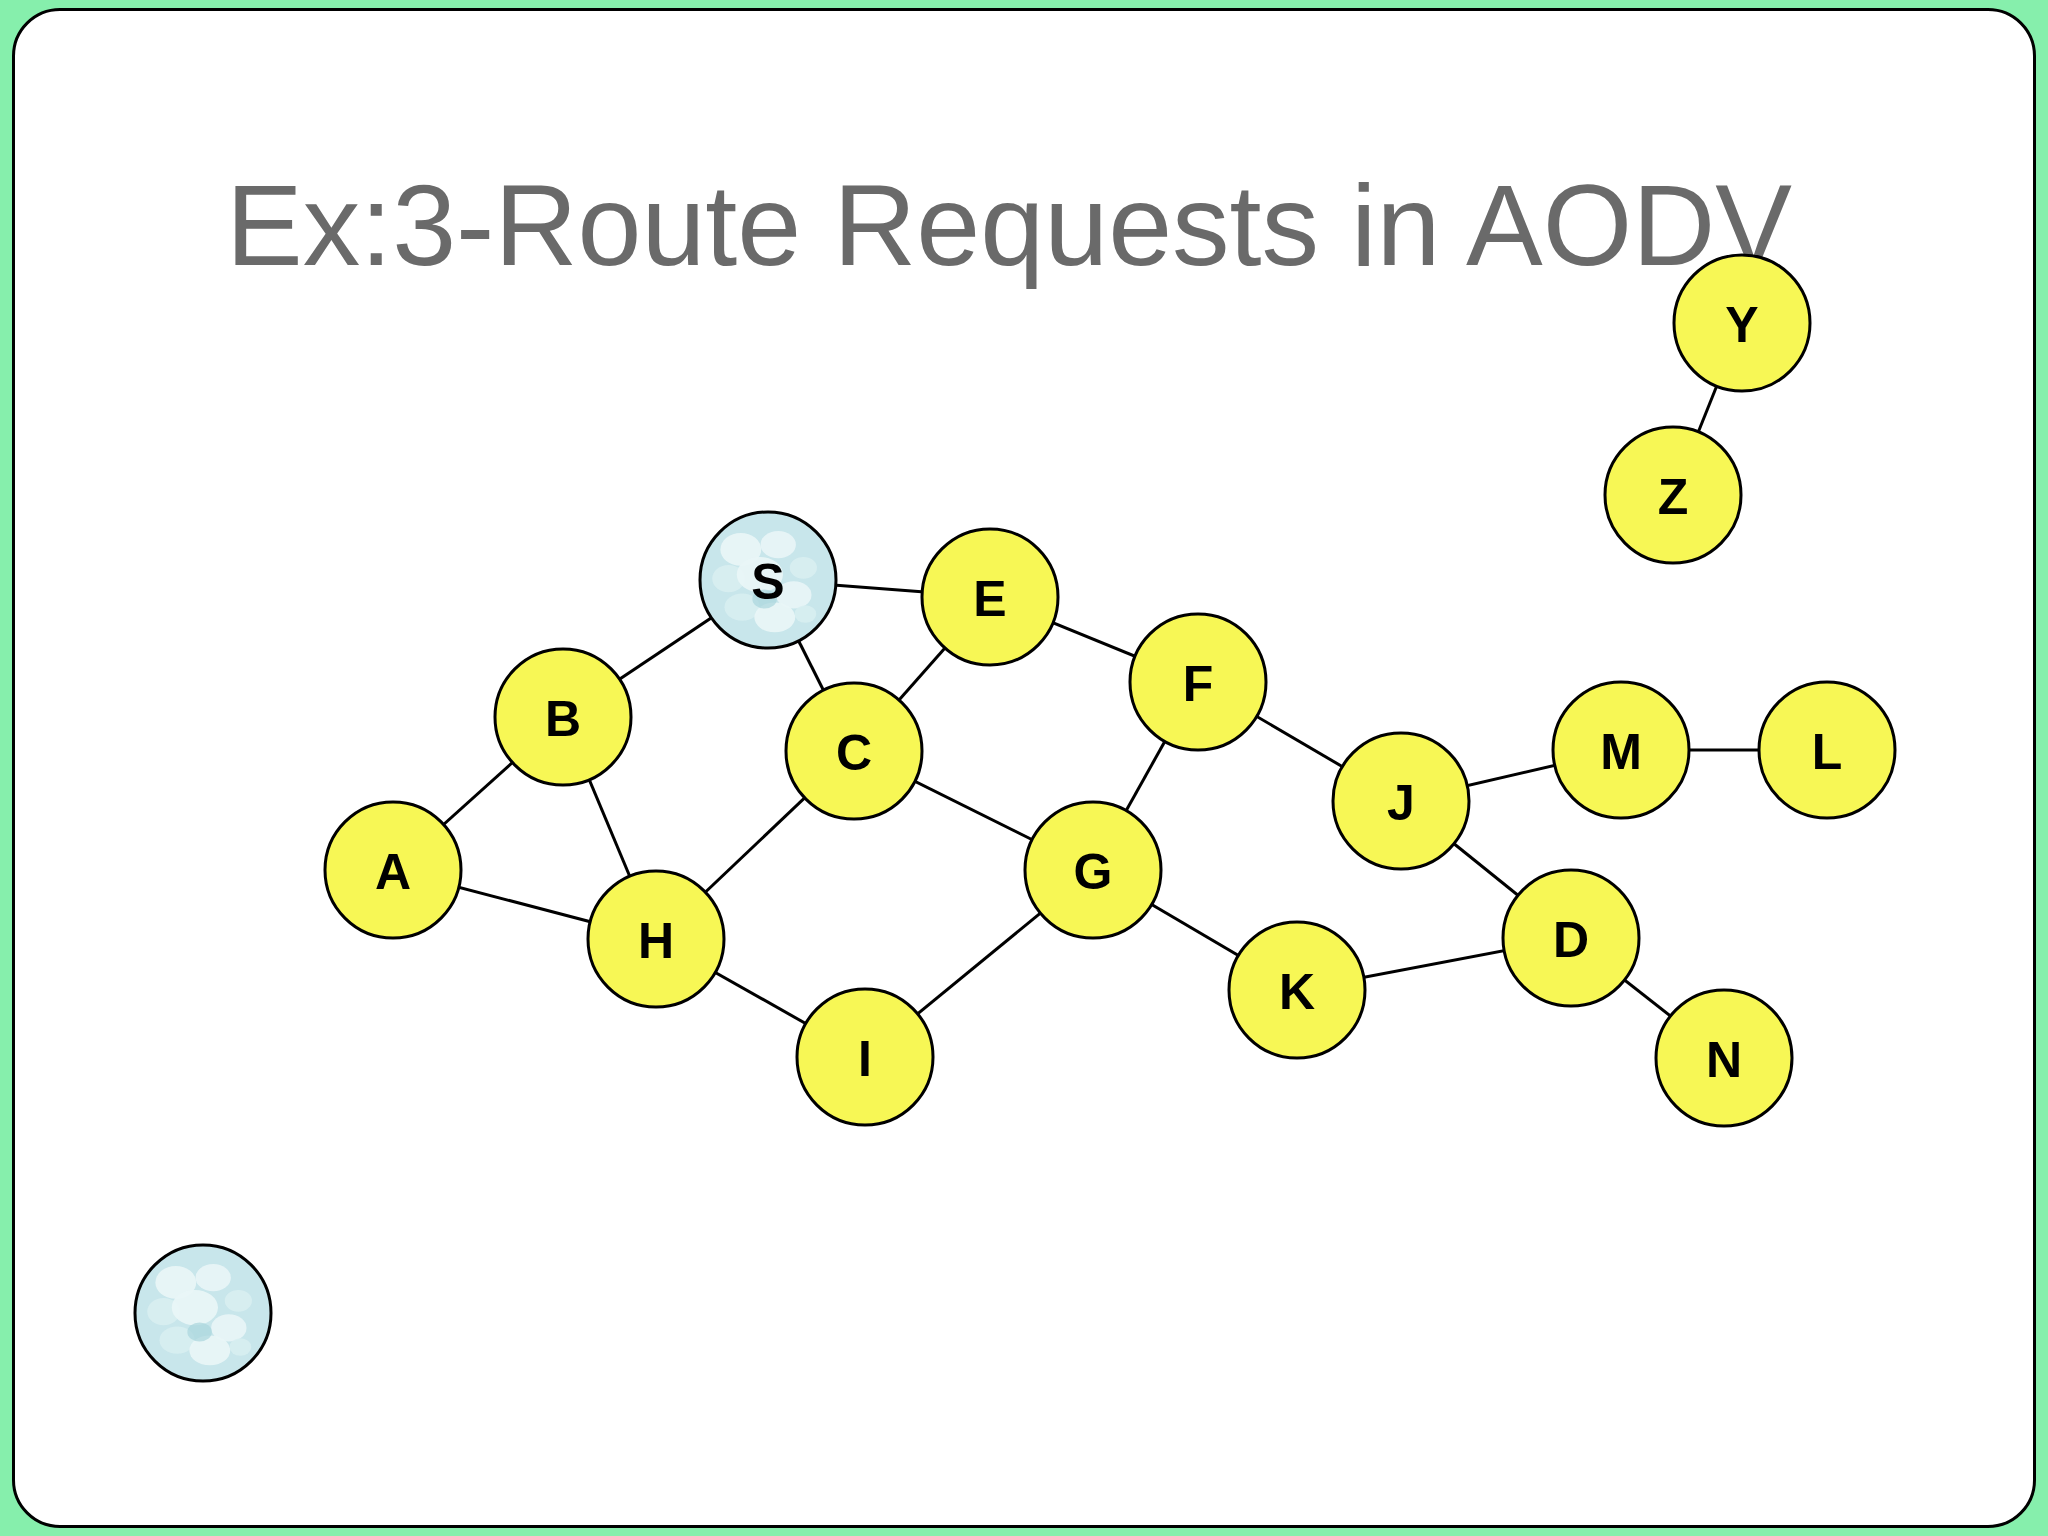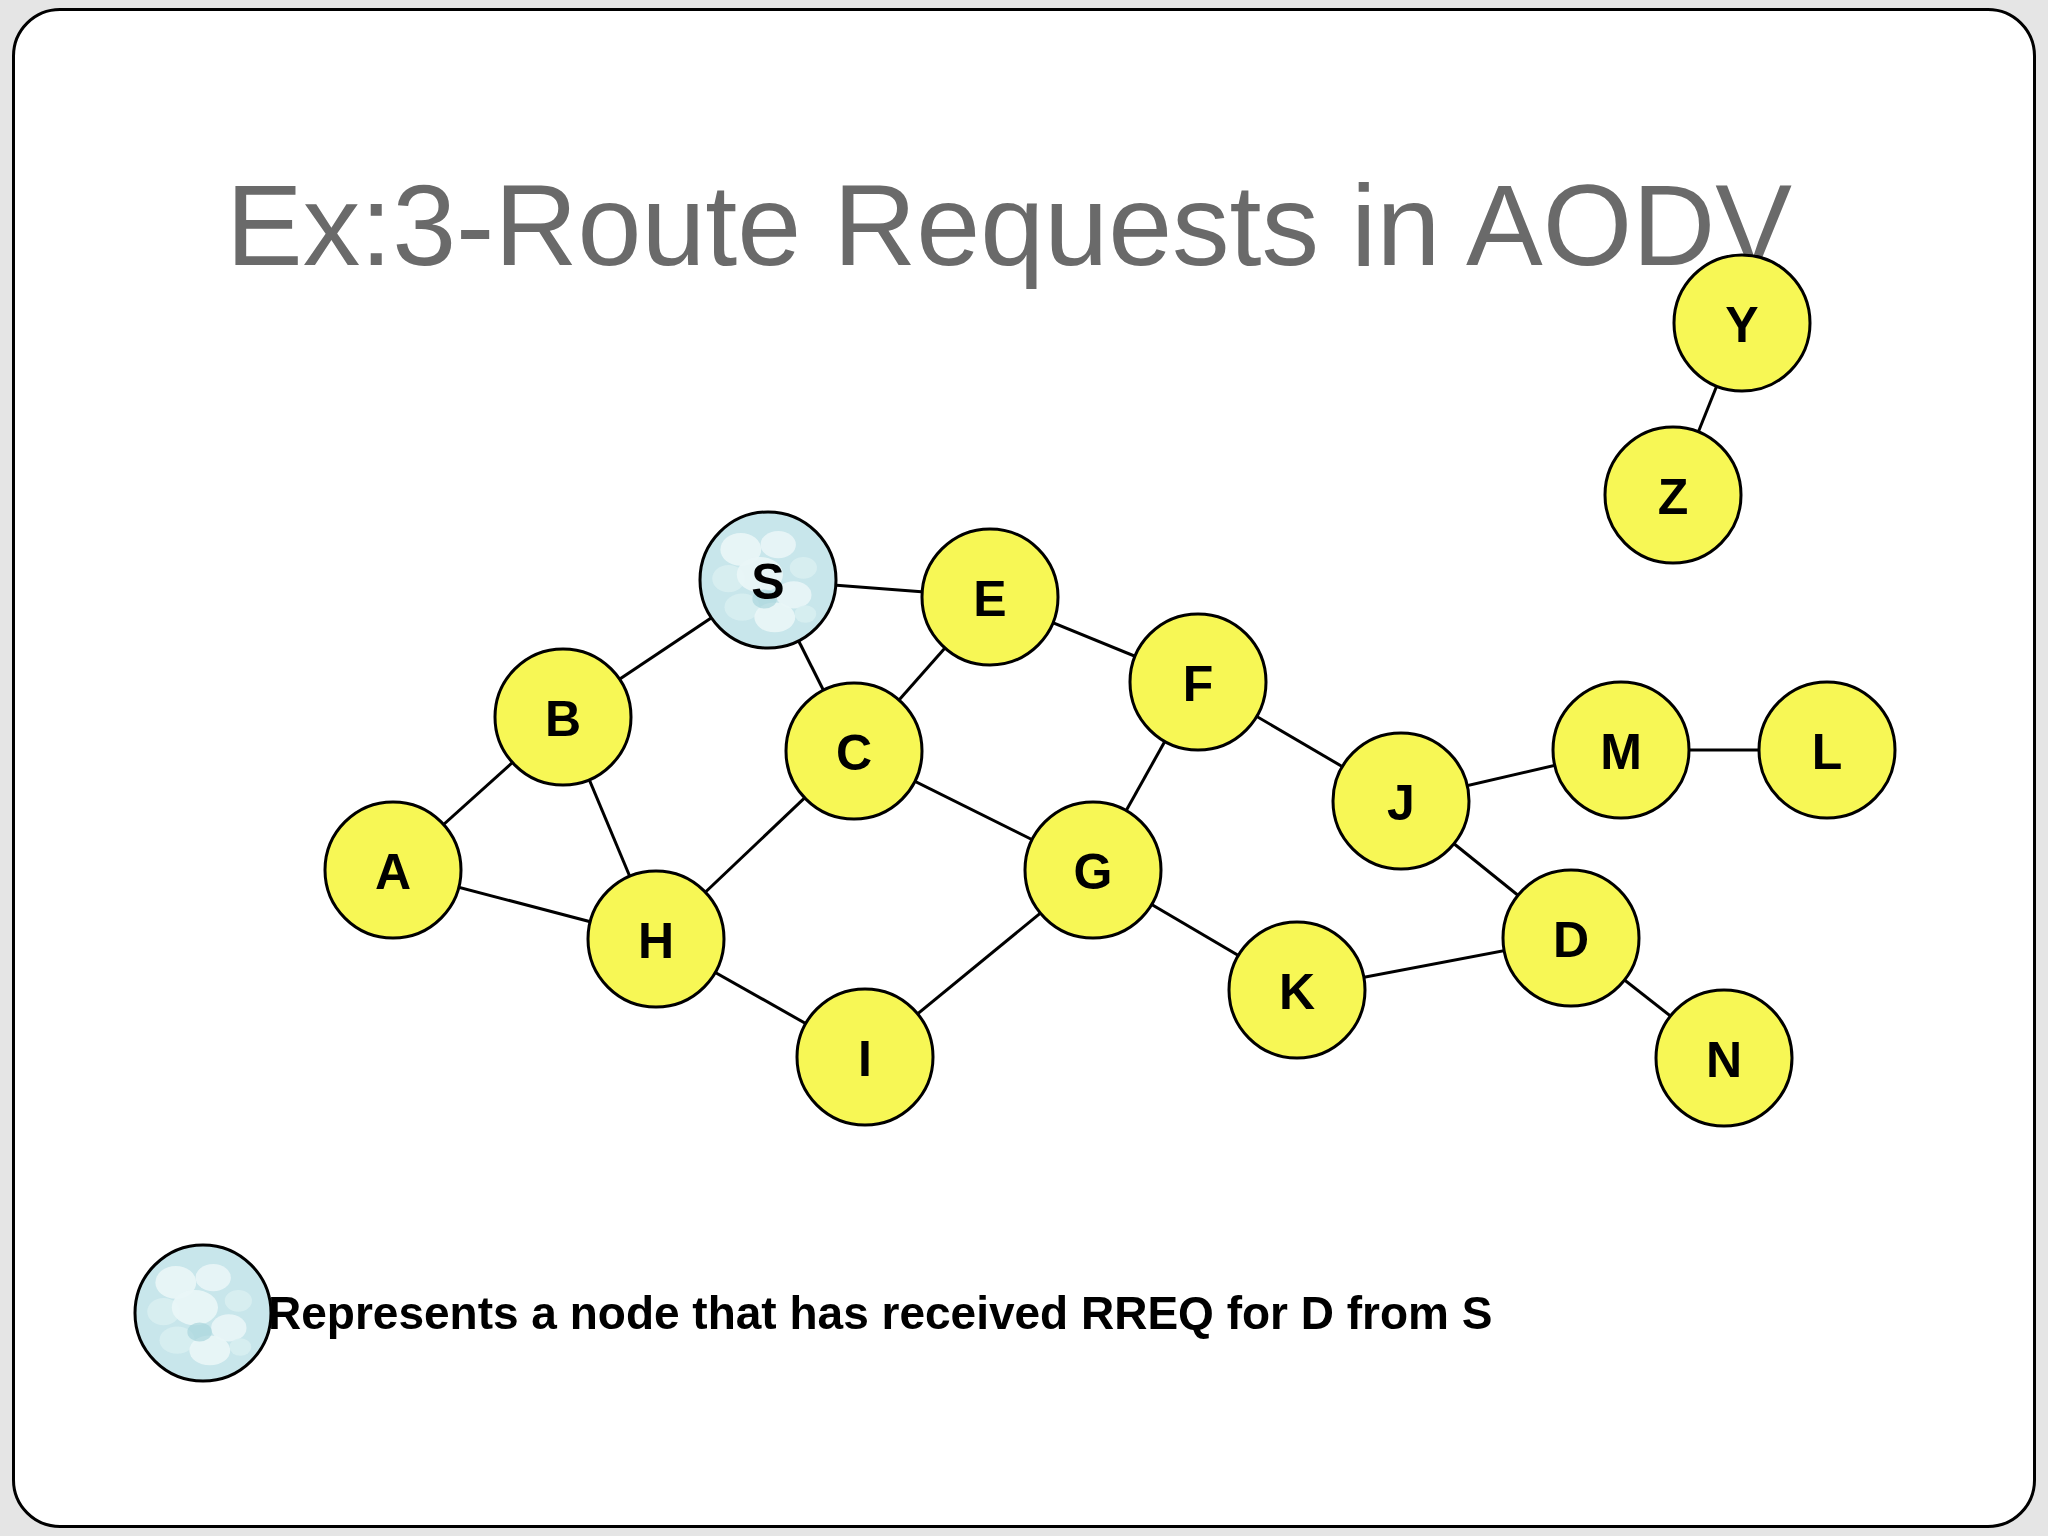--- a/index.html
+++ b/index.html
@@ -5,21 +5,21 @@
   html, body {
     margin: 0;
     padding: 0;
     background: #ffffff;
     font-family: "Liberation Sans", sans-serif;
   }
   #stage {
     position: relative;
     width: 2048px;
     height: 1536px;
-    background: #e5e5e5;
+    background: #86efac;
     overflow: hidden;
   }
   #frame {
     position: absolute;
     left: 12px;
     top: 8px;
     right: 12px;
     bottom: 8px;
     border: 3px solid #000000;
     border-radius: 48px;
@@ -205,14 +205,13 @@
           <ellipse cx="194.84" cy="1307.56" rx="23.12" ry="17.68" fill="#e9f5f7" opacity="0.95"></ellipse>
           <ellipse cx="228.84" cy="1327.96" rx="17.68" ry="13.600000000000001" fill="#e9f5f7" opacity="0.9"></ellipse>
           <ellipse cx="177.16" cy="1340.2" rx="17.68" ry="13.600000000000001" fill="#d8eef1" opacity="0.85"></ellipse>
           <ellipse cx="209.8" cy="1350.4" rx="20.4" ry="14.96" fill="#e9f5f7" opacity="0.95"></ellipse>
           <ellipse cx="240.4" cy="1347" rx="10.88" ry="8.84" fill="#d8eef1" opacity="0.85"></ellipse>
           <ellipse cx="199.6" cy="1332.04" rx="12.24" ry="9.520000000000001" fill="#a9d6dd" opacity="0.7"></ellipse>
         </g>
         <circle cx="203" cy="1313" r="68" fill="none" stroke="#000000" stroke-width="3"></circle>
       </g>
     </svg>
-  <div id="legend-text">Represents a node that has received RREQ for D from S</div>
 </div>
 
 </body></html>

